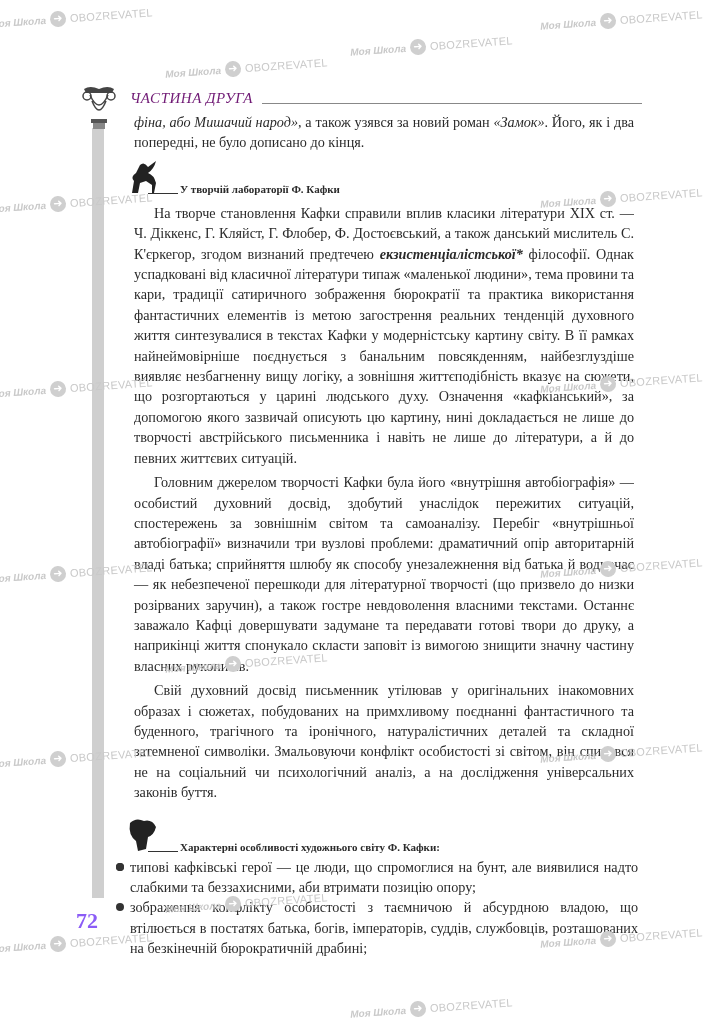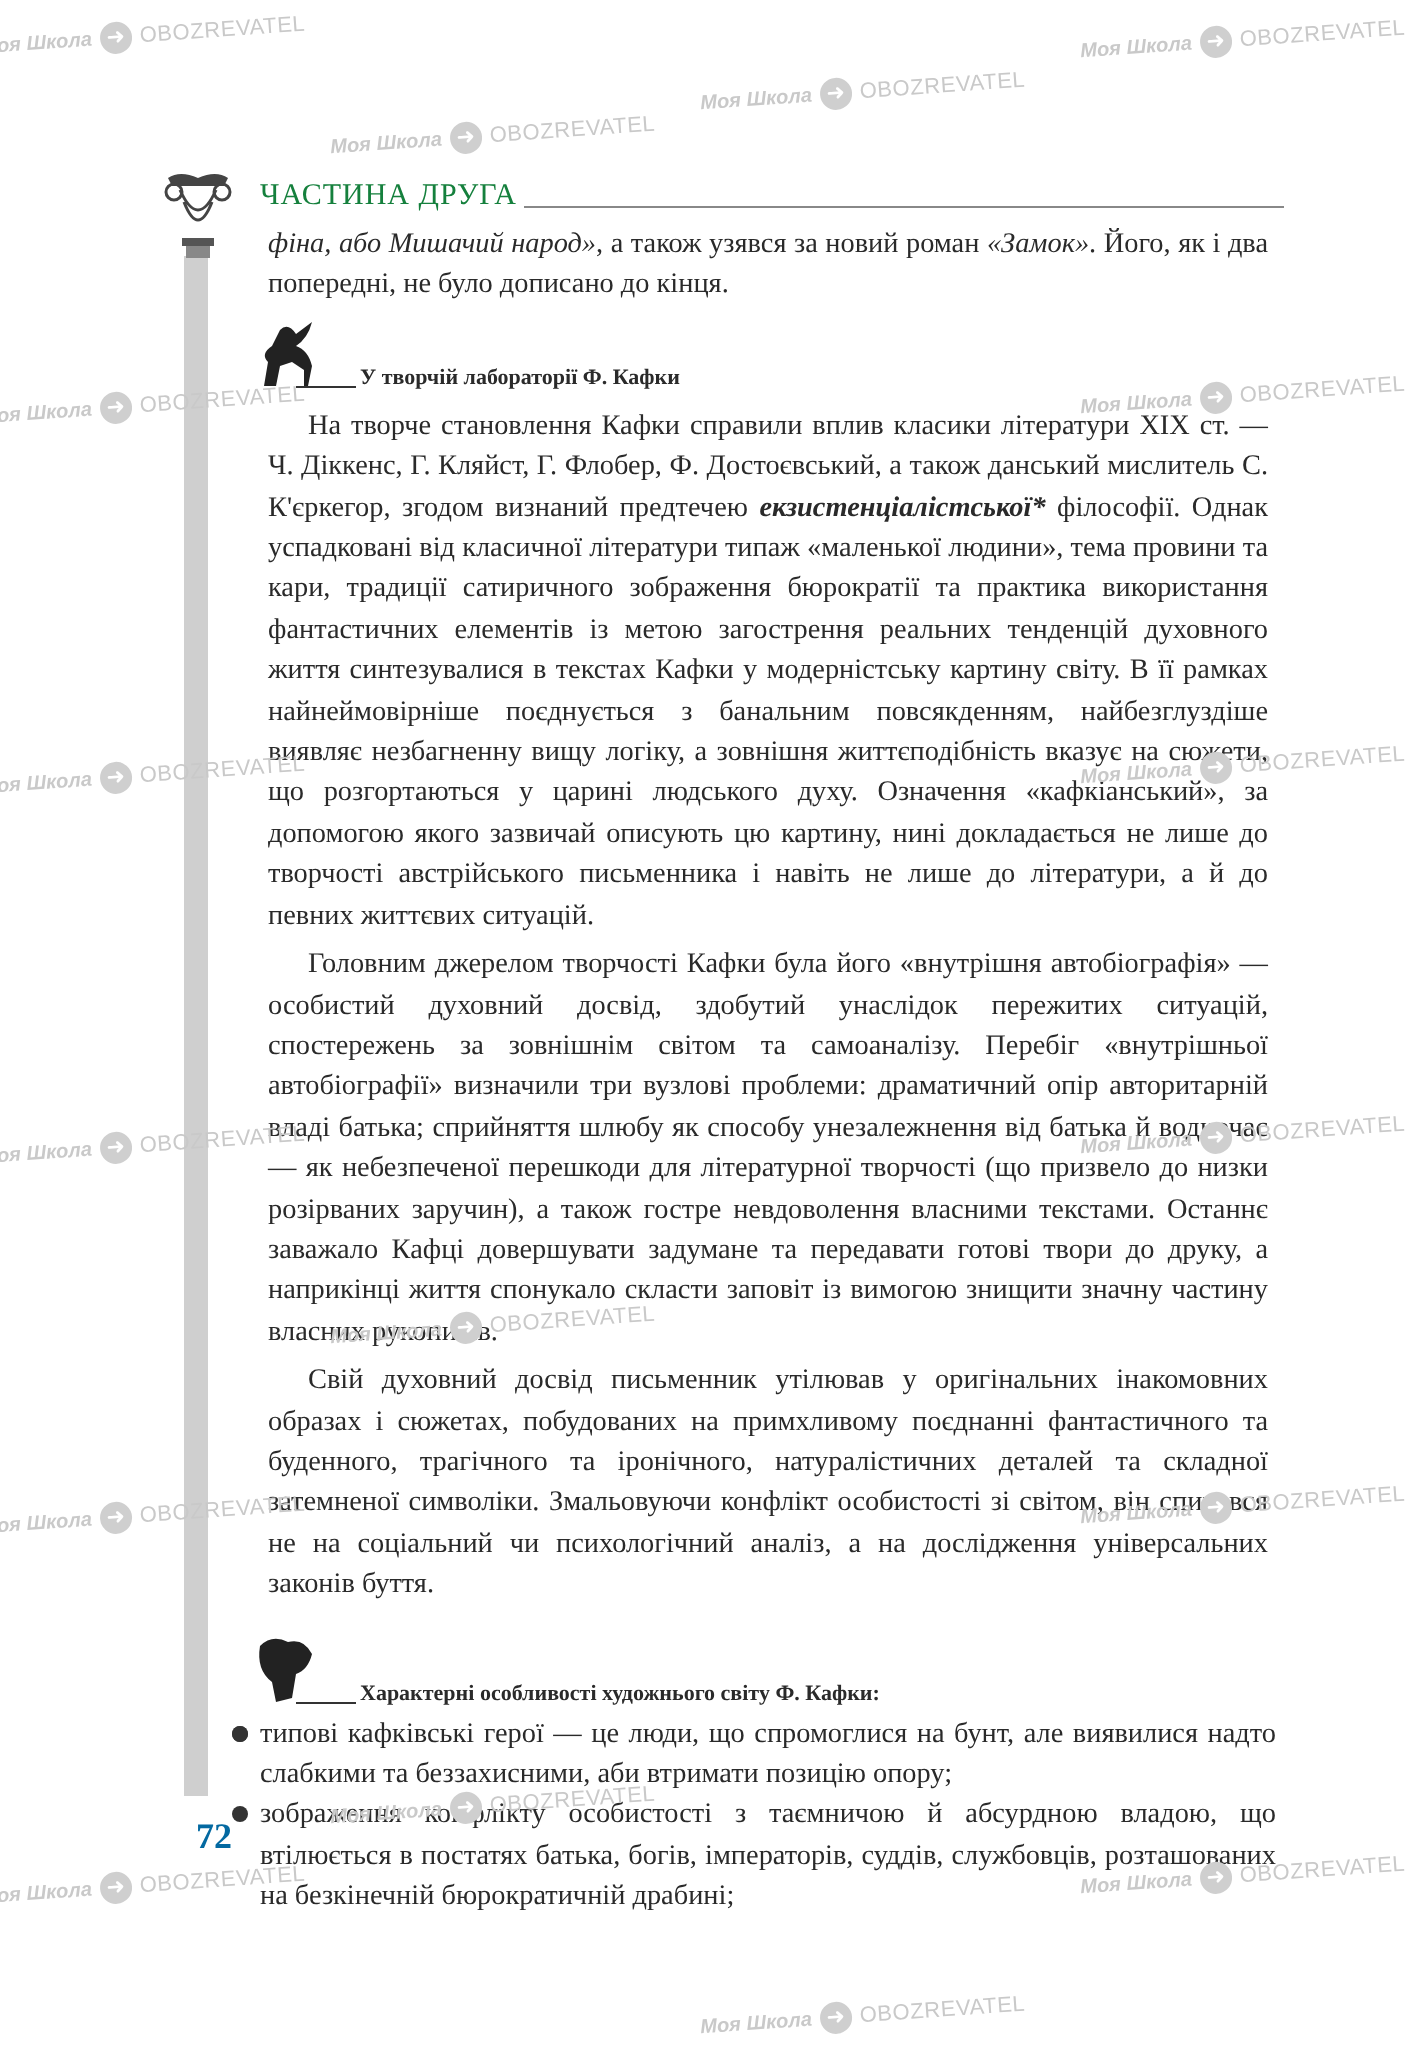--- a/index.html
+++ b/index.html
@@ -8,39 +8,39 @@
     font-family: "Liberation Serif", "DejaVu Serif", serif; color: #2a2a2a;
   }
   .wm-layer { position: absolute; inset: 0; pointer-events: none; z-index: 3; }
   .wm { position: absolute; display: flex; align-items: center; gap: 4px; color: #c9c9c9; font-size: 11px; transform: rotate(-4deg); white-space: nowrap; }
   .wm .w1 { font-style: italic; font-weight: bold; font-family: "Liberation Sans", sans-serif; font-size: 10px; }
   .wm .logo { width: 16px; height: 16px; border-radius: 50%; background: #cfcfcf; color: #fff; font-size: 11px; line-height: 16px; text-align: center; font-family: "DejaVu Sans", sans-serif; }
   .wm .w2 { font-family: "Liberation Sans", sans-serif; font-size: 11px; letter-spacing: 0.3px; }
 
   .column-bar { position: absolute; left: 92px; top: 128px; width: 12px; height: 770px; background: #cfcfcf; }
   .capital { position: absolute; left: 82px; top: 85px; width: 34px; height: 44px; }
-  .header-title { position: absolute; left: 130px; top: 90px; font-size: 15px; letter-spacing: 0.5px; color: #15803d; }
+  .header-title { position: absolute; left: 130px; top: 90px; font-style: italic; font-size: 15px; letter-spacing: 0.5px; color: #701a75; }
   .header-rule { position: absolute; left: 262px; top: 103px; width: 380px; height: 1px; background: #888; }
 
   .content { position: absolute; left: 130px; top: 108px; width: 508px; font-size: 14.2px; line-height: 20.4px; text-align: justify; z-index: 2; }
   .content p { margin: 4px; }
   .indent { text-indent: 20px; }
   .bold { font-weight: bold; }
   .it { font-style: italic; }
   .bi { font-style: italic; font-weight: bold; }
 
   .section-head { position: relative; height: 40px; margin-top: 6px; }
   .section-head .emblem { position: absolute; left: -4px; top: 0; width: 38px; height: 36px; }
   .section-head .line { position: absolute; left: 18px; top: 34px; width: 30px; height: 1px; background: #333; }
   .section-head .title { position: absolute; left: 50px; top: 20px; font-weight: bold; font-size: 11px; }
 
   .bullets { list-style: none; margin: 0; padding: 0; margin-left: -14px; }
   .bullets li { position: relative; padding-left: 14px; }
   .bullets li .dot { position: absolute; left: 0; top: 6px; width: 8px; height: 8px; border-radius: 50%; background: #333; }
-  .page-number { position: absolute; left: 98px; top: 908px; font-weight: bold; font-size: 18px; color: #0369a1; }
+  .page-number { position: absolute; left: 76px; top: 908px; font-weight: bold; font-size: 22px; color: #8b5cf6; }
 </style>
 </head>
 <body>
 
 <div class="wm-layer">
   <div class="wm" style="left:-10px;top:10px">
       <span class="w1">Моя Школа</span>
       <span class="logo">➜</span>
       <span class="w2">OBOZREVATEL</span>
     </div>

